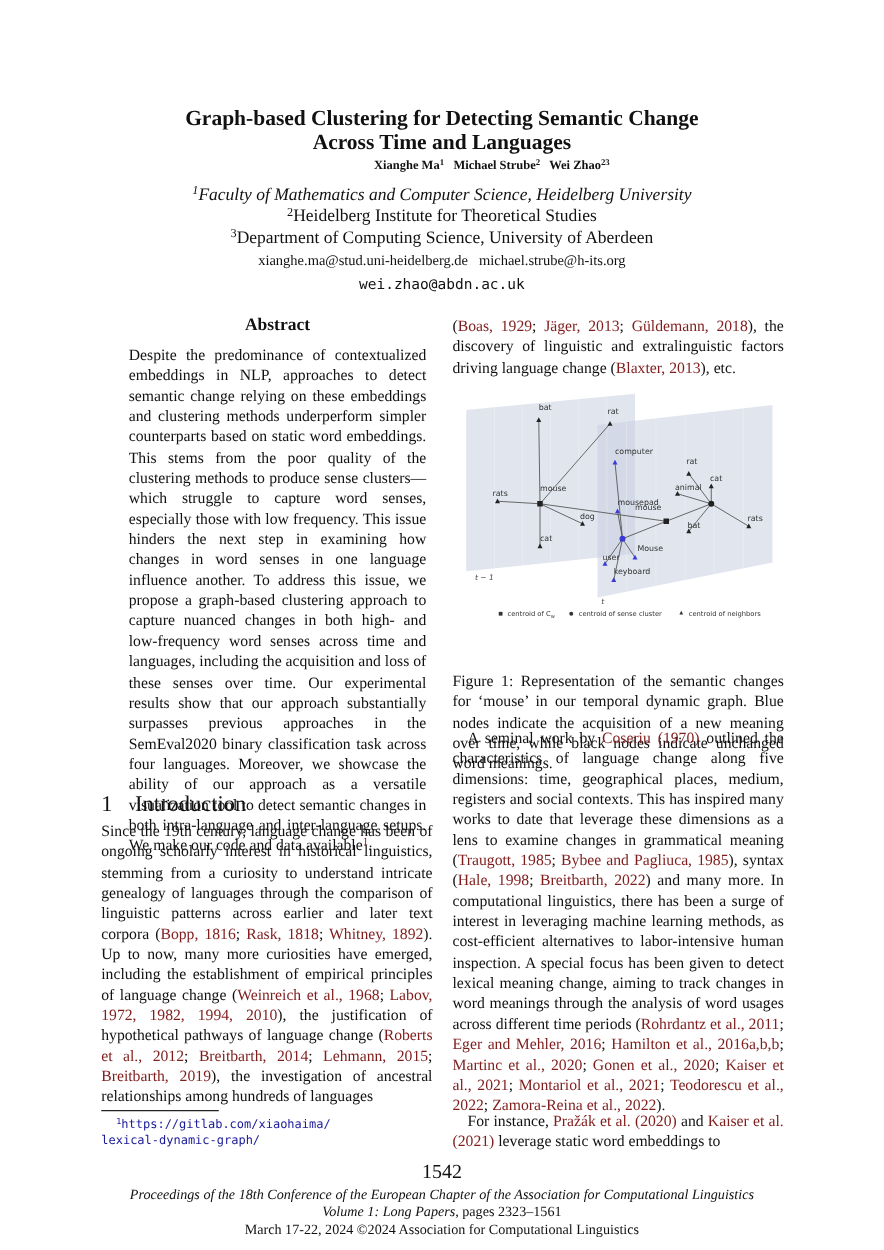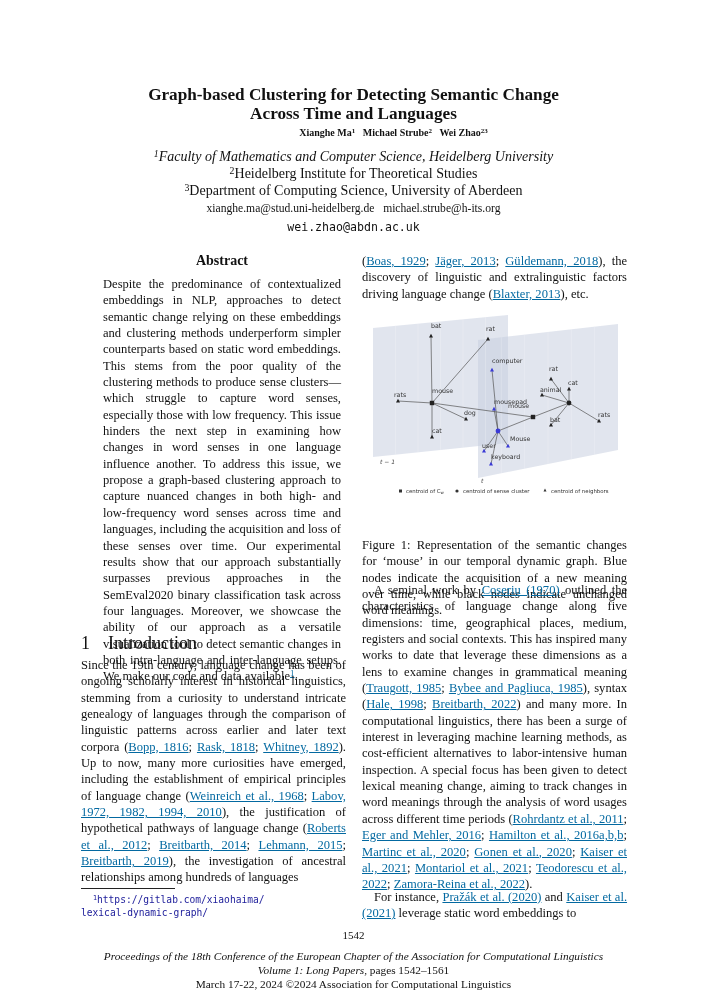--- a/index.html
+++ b/index.html
@@ -5,31 +5,31 @@
   html, body { margin: 0; padding: 0; background: #ffffff; }
   body { width: 707px; height: 1000px; position: relative; overflow: hidden;
          font-family: "Liberation Serif", "DejaVu Serif", serif; color: #111; }
   .abs { position: absolute; }
   .title { left: 0; width: 707px; text-align: center; font-weight: bold; font-size: 17.2px; line-height: 19px; }
   .authors { left: 0; width: 707px; text-align: center; font-weight: bold; font-size: 10px; padding-left: 40px; }
   .aff { left: 0; width: 707px; text-align: center; font-size: 14px; line-height: 16.8px; }
   .mono { font-family: "DejaVu Sans Mono", "Liberation Mono", monospace; font-size: 11.6px; }
   sup { font-size: 70%; line-height: 0; vertical-align: 0.45em; }
   .col { font-size: 12.55px; line-height: 16.35px; text-align: justify; }
-  .cite { color: #0369a1; text-decoration: underline; }
+  .cite { color: #7f1d1d; }
   .h-abs { font-weight: bold; font-size: 14px; text-align: center; }
   .h-sec { font-weight: normal; font-size: 18px; }
   .para p { margin: 0; }
   .indent { text-indent: 12px; }
   .footrule { border-top: 1px solid #222; width: 94px; height: 0; }
   .fn { font-family: "DejaVu Sans Mono", "Liberation Mono", monospace; font-size: 9.6px; line-height: 13px; color: #1a1a99; }
   .fn sup { color: #1a1a99; }
   .caption { font-size: 12.55px; line-height: 16.35px; text-align: justify; }
   .footer { left: 0; width: 707px; text-align: center; font-size: 11.3px; line-height: 14.6px; }
-  .pagenum { left: 0; width: 707px; text-align: center; font-size: 11px; }
+  .pagenum { left: 0; width: 707px; text-align: center; font-size: 16px; }
   .fig text { font-family: "DejaVu Sans", "Liberation Sans", sans-serif; }
 </style>
 </head>
 <body>
 
 <div class="abs title" style="top:85px;">Graph-based Clustering for Detecting Semantic Change</div>
 <div class="abs title" style="top:104px;">Across Time and Languages</div>
 
 <div class="abs authors" style="top:127px;">
   <span>Xianghe Ma</span><sup>1</sup>&nbsp;&nbsp;
@@ -149,14 +149,14 @@
 
 <div class="abs col para" style="left:362px; width:265px; top:582px;" id="p2">
     <p class="indent"><span>A seminal work by </span><span class="cite">Coseriu (1970)</span><span> outlined the characteristics of language change along five dimensions: time, geographical places, medium, registers and social contexts. This has inspired many works to date that leverage these dimensions as a lens to examine changes in grammatical meaning (</span><span class="cite">Traugott, 1985</span><span>; </span><span class="cite">Bybee and Pagliuca, 1985</span><span>), syntax (</span><span class="cite">Hale, 1998</span><span>; </span><span class="cite">Breitbarth, 2022</span><span>) and many more. In computational linguistics, there has been a surge of interest in leveraging machine learning methods, as cost-efficient alternatives to labor-intensive human inspection. A special focus has been given to detect lexical meaning change, aiming to track changes in word meanings through the analysis of word usages across different time periods (</span><span class="cite">Rohrdantz et al., 2011</span><span>; </span><span class="cite">Eger and Mehler, 2016</span><span>; </span><span class="cite">Hamilton et al., 2016a,b,b</span><span>; </span><span class="cite">Martinc et al., 2020</span><span>; </span><span class="cite">Gonen et al., 2020</span><span>; </span><span class="cite">Kaiser et al., 2021</span><span>; </span><span class="cite">Montariol et al., 2021</span><span>; </span><span class="cite">Teodorescu et al., 2022</span><span>; </span><span class="cite">Zamora-Reina et al., 2022</span><span>).</span></p>
   </div>
 <div class="abs col para" style="left:362px; width:265px; top:889px;" id="p3">
     <p class="indent"><span>For instance, </span><span class="cite">Pražák et al. (2020)</span><span> and </span><span class="cite">Kaiser et al. (2021)</span><span> leverage static word embeddings to</span></p>
   </div>
 
 <div class="abs pagenum" style="top:929px;">1542</div>
 <div class="abs footer" style="top:949px; font-style:italic;">Proceedings of the 18th Conference of the European Chapter of the Association for Computational Linguistics</div>
-<div class="abs footer" style="top:963px;"><i>Volume 1: Long Papers</i><span>, pages 1542–1561</span></div>
+<div class="abs footer" style="top:963px;"><i>Volume 1: Long Papers</i><span>, pages 2323–1561</span></div>
 <div class="abs footer" style="top:977px;">March 17-22, 2024 ©2024 Association for Computational Linguistics</div>
 
 </body></html>

